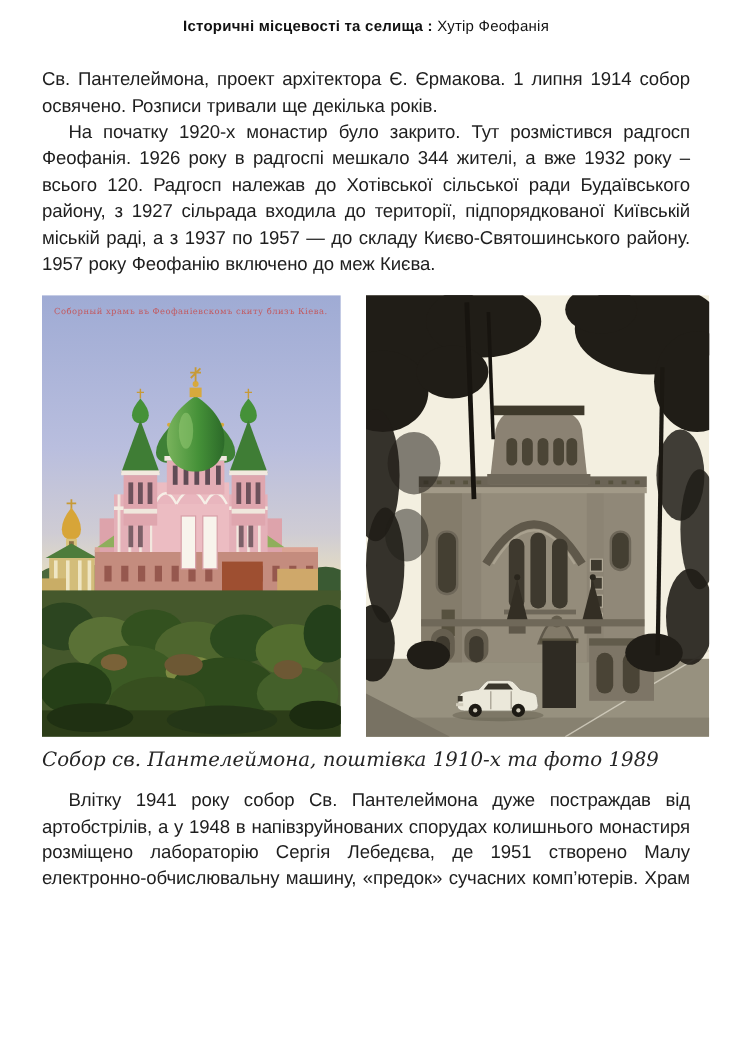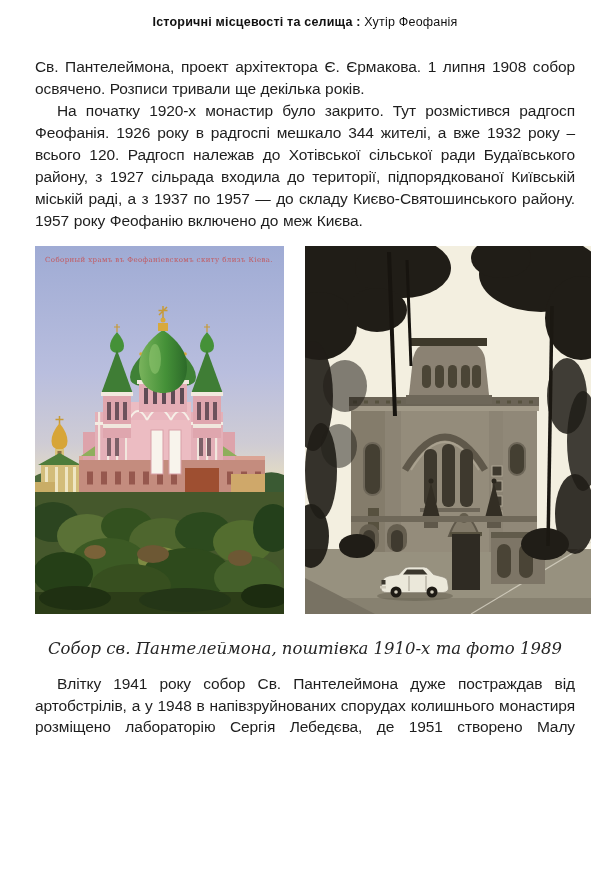--- a/index.html
+++ b/index.html
@@ -7,37 +7,37 @@
         font-family:"Liberation Sans",sans-serif;color:#1e1e1e;}
   .running-head{padding-top:15px;text-align:center;font-size:12.5px;letter-spacing:.2px;color:#111;}
   .running-head .rh-bold{font-weight:bold;}
   .article-top{margin:27px 35px 0 35px;}
   .article-top p, .article-bottom p{margin:0;font-size:15.5px;line-height:22px;
         text-align:justify;letter-spacing:-0.1px;word-spacing:.4px;}
   p.indented{text-indent:22px;}
   figure.photos{margin:14px 0 0 35px;width:546px;padding:0;}
   .figure-row{display:flex;gap:21px;}
   .figure-row svg{display:block;flex:0 0 auto;}
-  figcaption{margin-top:25px;width:540px;text-align:center;
+  figcaption{margin-top:9px;width:540px;text-align:left;
         font-family:"DejaVu Serif",serif;font-style:italic;font-size:16.5px;color:#262626;}
   .article-bottom{margin:15px 35px 0 35px;}
   .article-bottom p{line-height:21.6px;}
 </style>
 </head>
 <body>
 
 <div class="page">
 
   <div class="running-head">
     <span class="rh-bold">Історичні місцевості та селища :</span>
     <span class="rh-regular"> <span>Хутір Феофанія</span></span>
   </div>
 
   <div class="article-top">
-    <p>Св. Пантелеймона, проект архітектора Є. Єрмакова. 1 липня 1908 собор освячено. Розписи тривали ще декілька років.</p>
+    <p>Св. Пантелеймона, проект архітектора Є. Єрмакова. 1 липня 1914 собор освячено. Розписи тривали ще декілька років.</p>
     <p class="indented">На початку 1920-х монастир було закрито. Тут розмістився радгосп Феофанія. 1926 року в радгоспі мешкало 344 жителі, а вже 1932 року – всього 120. Радгосп належав до Хотівської сільської ради Будаївського району, з 1927 сільрада входила до території, підпорядкованої Київській міській раді, а з 1937 по 1957 — до складу Києво-Святошинського району. 1957 року Феофанію включено до меж Києва.</p>
   </div>
 
   <figure class="photos">
     <div class="figure-row">
 
       <svg width="249" height="368" viewBox="0 0 249 368">
         <defs>
           <linearGradient id="pcSky" x1="0" y1="0" x2="0" y2="1">
             <stop offset="0" stop-color="#9fabd4"></stop>

